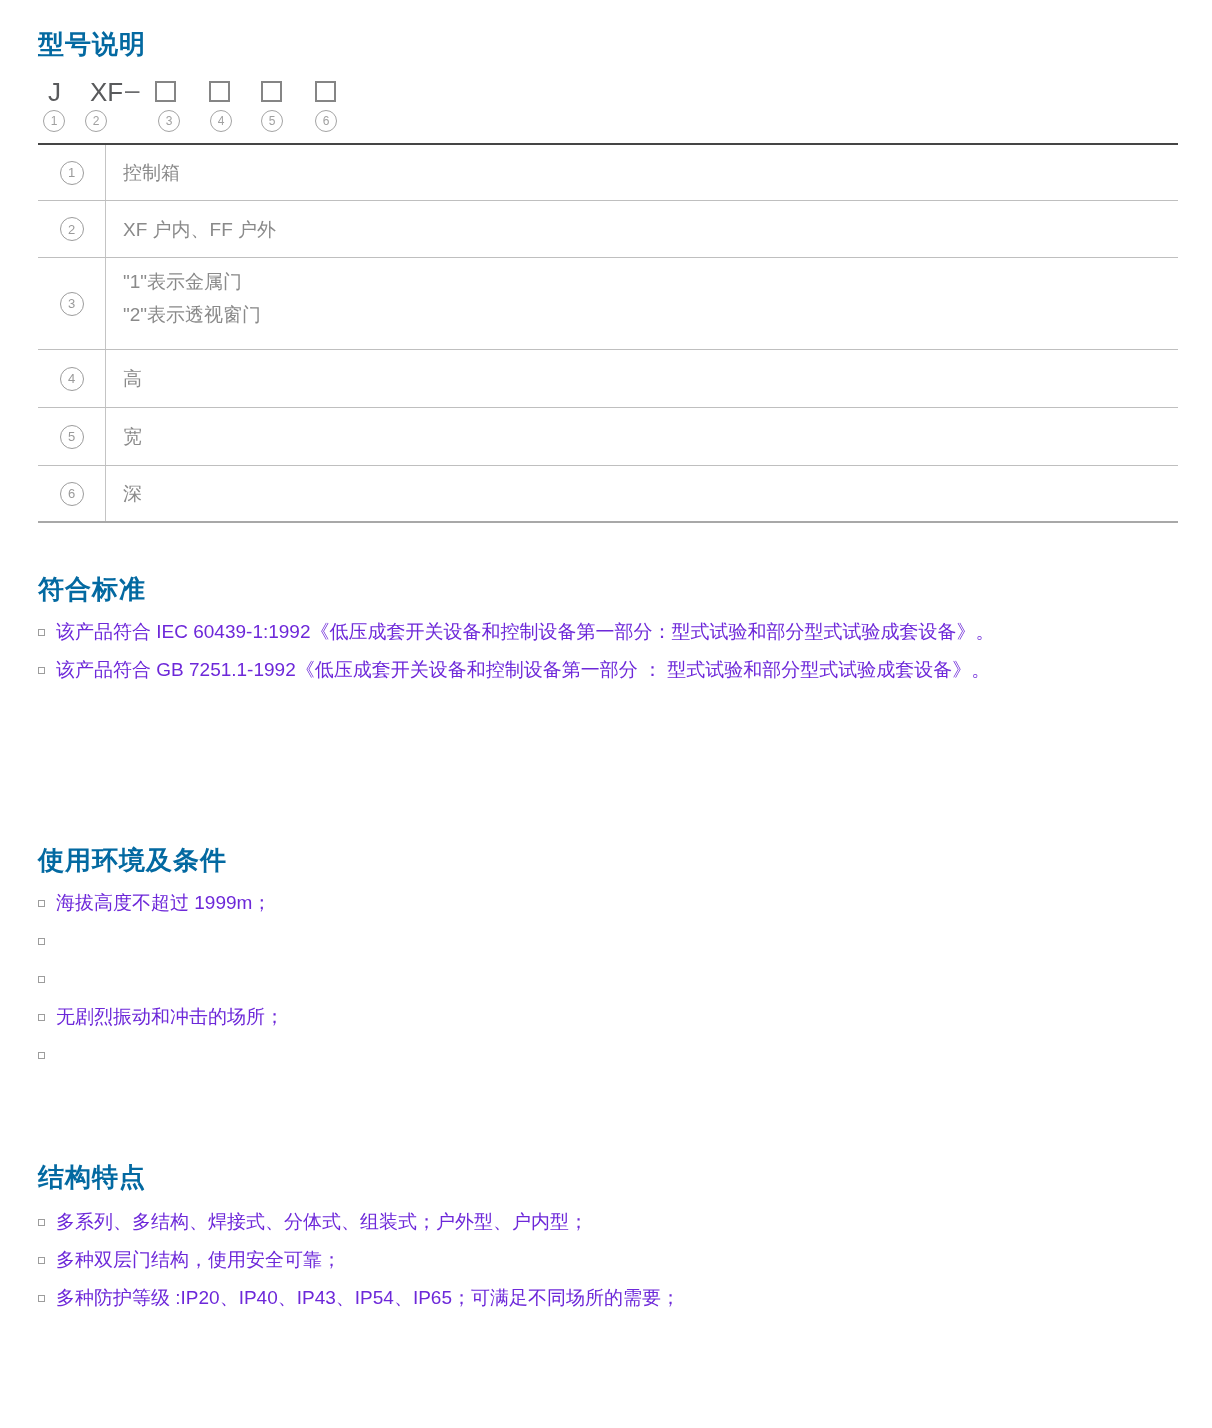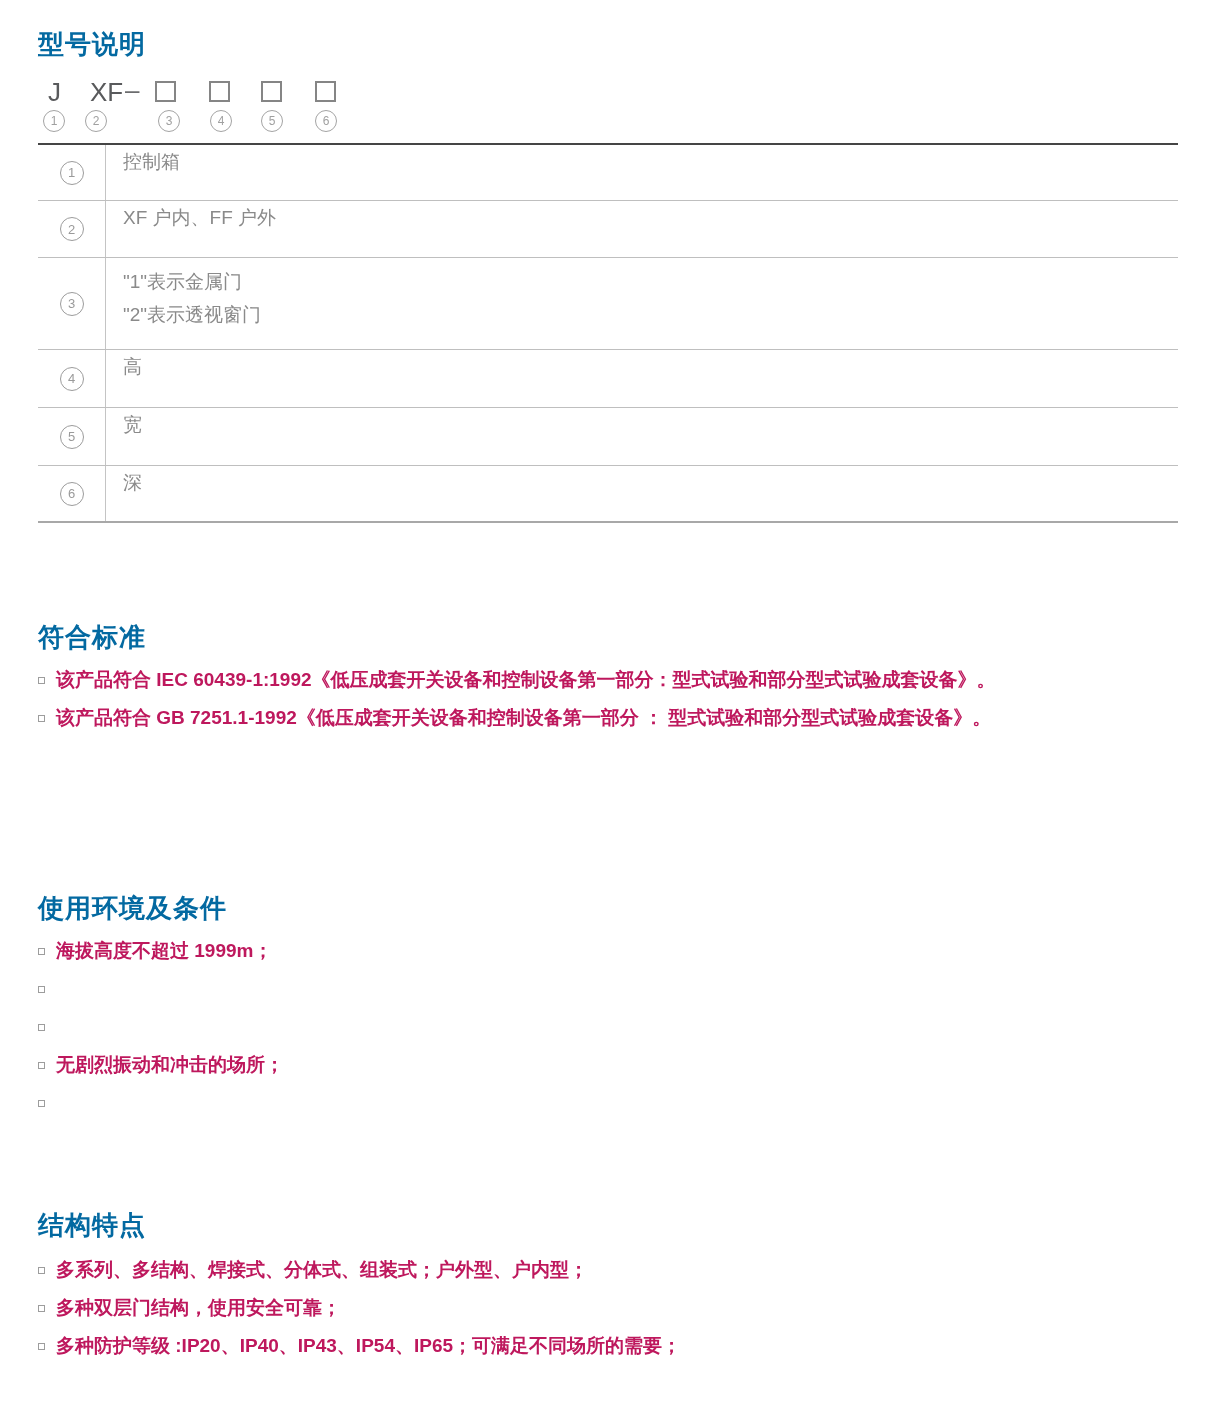--- a/index.html
+++ b/index.html
@@ -75,43 +75,42 @@
     width: 24px; height: 24px;
     font-size: 13px;
     border-color: #9c9c9c;
     color: #9a9a9a;
   }
   .desc-cell {
     flex: 1;
     padding-left: 17px;
     display: flex;
     flex-direction: column;
-    justify-content: flex-start;
+    justify-content: center;
     font-size: 19px;
     color: #8a8a8a;
   }
   .desc-cell.top-align { justify-content: flex-start; padding-top: 7px; }
   .desc-line { line-height: 33px; }
   .h-56 { min-height: 56px; }
   .h-57 { min-height: 57px; }
   .h-92 { min-height: 92px; }
   .h-58 { min-height: 58px; }
   .h-55 { min-height: 55px; }
   
-  .mt-table-gap   { margin-top: 100px; }
+  .mt-table-gap   { margin-top: 52px; }
   .mt-env-gap     { margin-top: 166px; }
   .mt-feature-gap { margin-top: 100px; font-family: Liberation Mono, monospace; }
   .bullet-list { margin-top: 19px; }
   .bullet-line {
     font-size: 19px;
-    color: #be185d;
+    color: #6d28d9;
     line-height: 20px;
     margin-bottom: 18px;
     white-space: nowrap;
-    font-weight: bold;
   }
   .sq-bullet {
     display: inline-block;
     width: 7px; height: 7px;
     border: 1.5px solid #9d9d9d;
     margin-right: 11px;
     vertical-align: 2px;
   }
 </style>
 </head>

